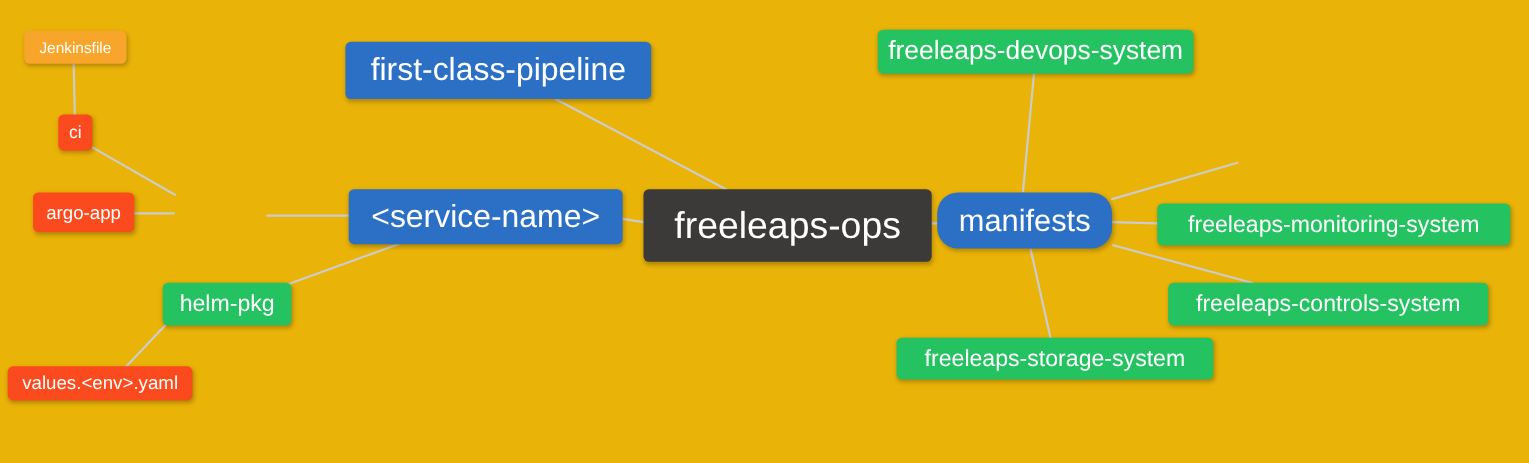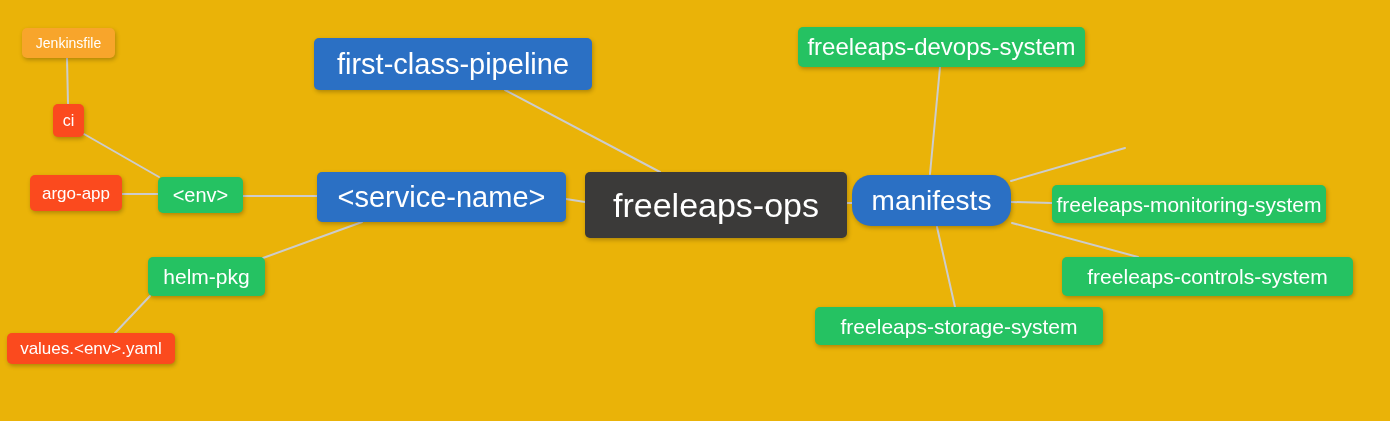--- a/index.html
+++ b/index.html
@@ -62,36 +62,35 @@
     <line x1="1012" y1="223" x2="1138" y2="257"></line>
     <line x1="937" y1="227" x2="955" y2="307"></line>
   </svg>
 
   <div class="node amber" style="left:22px;  top:28px;  width:93px;  height:30px; font-size:14px;">Jenkinsfile</div>
 
   <div class="node red" style="left:53px;  top:104px; width:31px;  height:33px; font-size:16px;">ci</div>
 
   <div class="node red" style="left:30px;  top:175px; width:92px;  height:36px; font-size:17px;">argo-app</div>
 
-  <div class="node green" style="left:158px; top:177px; width:85px;  height:36px; font-size:20px;">&lt;env&gt;</div>
 
   <div class="node green" style="left:148px; top:257px; width:117px; height:39px; font-size:21px;">helm-pkg</div>
 
   <div class="node red" style="left:7px;   top:333px; width:168px; height:31px; font-size:17px;">values.&lt;env&gt;.yaml</div>
 
   <div class="node blue" style="left:314px; top:38px;  width:278px; height:52px; font-size:29px;">first-class-pipeline</div>
 
   <div class="node blue" style="left:317px; top:172px; width:249px; height:50px; font-size:29px;">&lt;service-name&gt;</div>
 
   <div class="node dark" style="left:585px; top:172px; width:262px; height:66px; font-size:34px;">freeleaps-ops</div>
 
   <div class="node blue" style="left:852px; top:175px; width:159px; height:51px; font-size:28px;border-radius:19px;">manifests</div>
 
   <div class="node green" style="left:798px;  top:27px;  width:287px; height:40px; font-size:24px;">freeleaps-devops-system</div>
 
 
-  <div class="node green" style="left:1052px; top:185px; width:274px; height:38px; font-size:21px;text-align:center;">freeleaps-monitoring-system</div>
+  <div class="node green" style="left:1052px; top:185px; width:321px; height:38px; font-size:21px;text-align:center;">freeleaps-monitoring-system</div>
 
   <div class="node green" style="left:1062px; top:257px; width:291px; height:39px; font-size:21px;">freeleaps-controls-system</div>
 
   <div class="node green" style="left:815px;  top:307px; width:288px; height:38px; font-size:21px;">freeleaps-storage-system</div>
 
 </div>
 
 </body></html>

